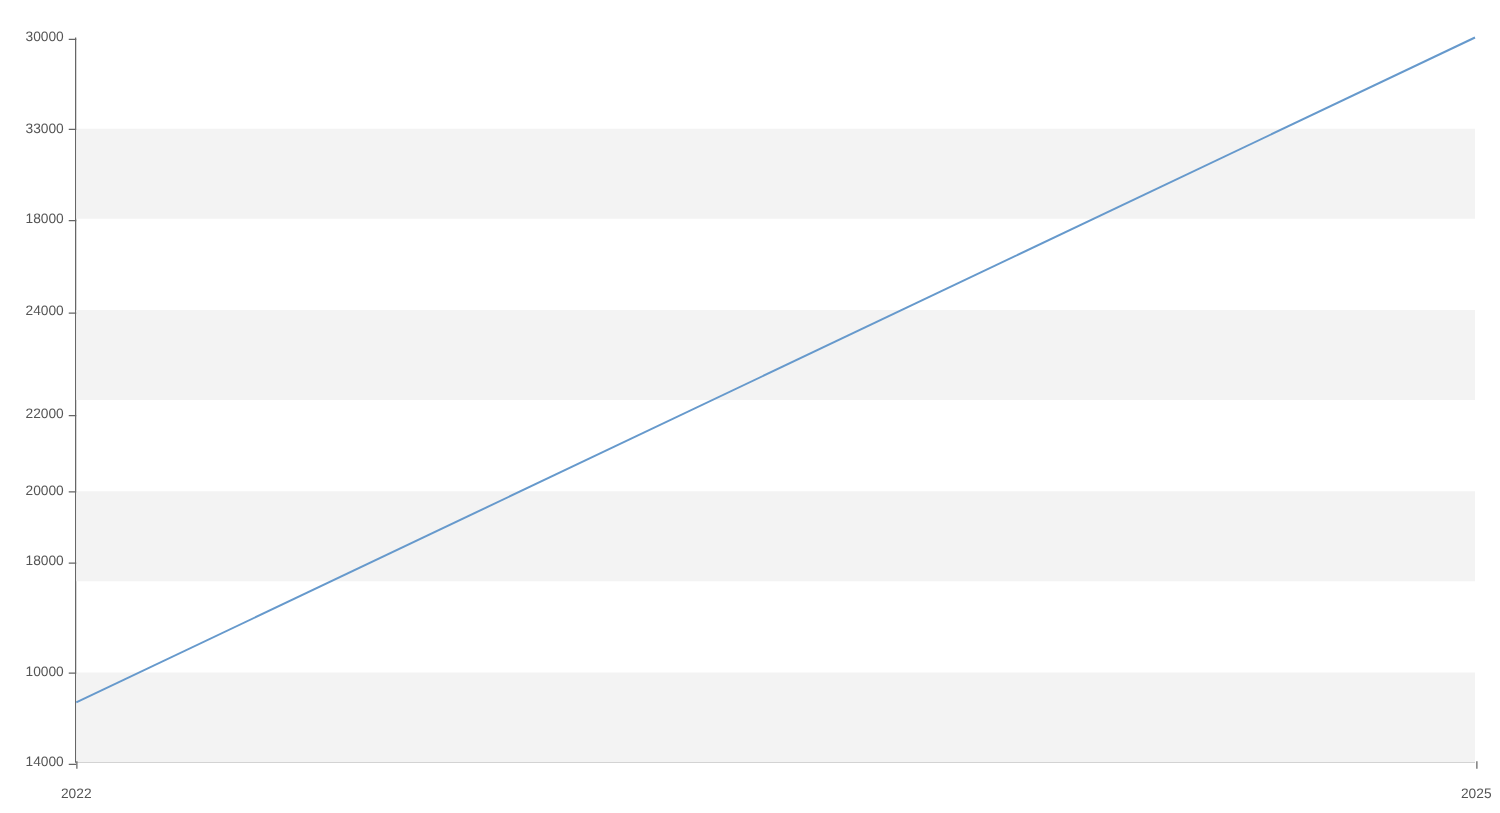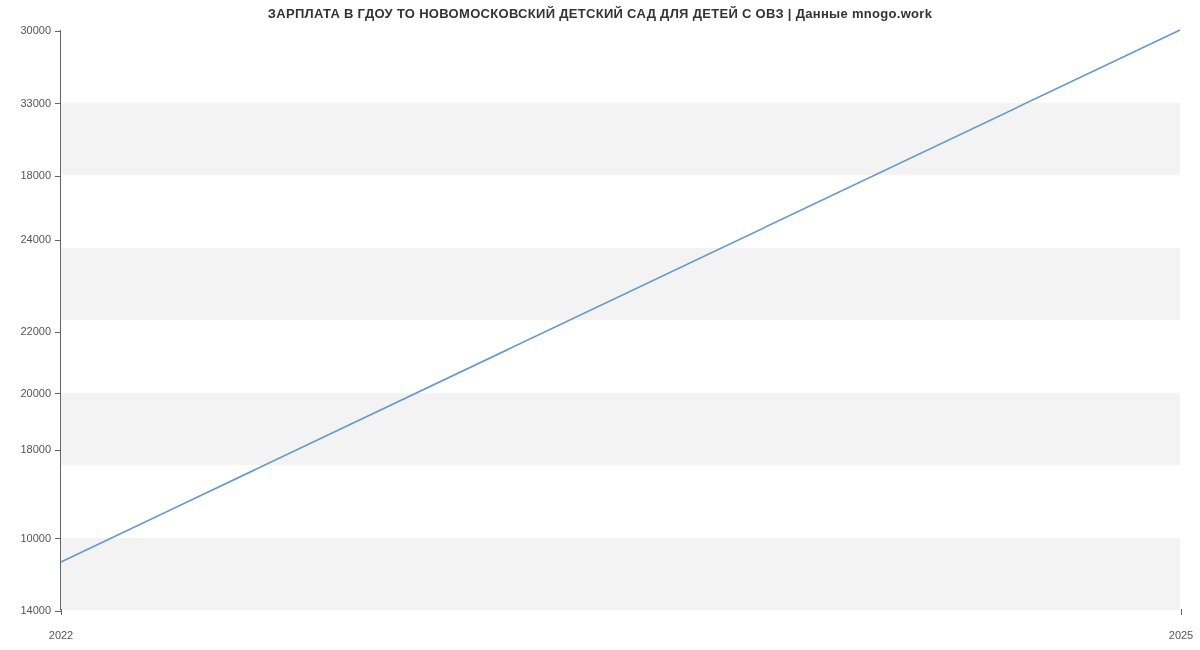--- a/index.html
+++ b/index.html
@@ -89,21 +89,20 @@
     top: 0;
     width: 100%;
     height: 100%;
     overflow: visible;
   }
 </style>
 </head>
 <body>
 
 <div class="chart-wrap">
-  <div class="title">ЗАРПЛАТА В ГДОУ ТО НОВОМОСКОВСКИЙ ДЕТСКИЙ САД ДЛЯ ДЕТЕЙ С ОВЗ | Данные mnogo.work</div>
   <div class="plot" id="plot">
       <div class="band" style="top: 72.5px; height: 72.5px;"></div>
       <div class="band" style="top: 217.5px; height: 72.5px;"></div>
       <div class="band" style="top: 362.5px; height: 72.5px;"></div>
       <div class="band" style="top: 507.5px; height: 72.5px;"></div>
     <svg class="line-layer" id="line-layer" preserveAspectRatio="none" viewBox="0 0 1120 580">
         <path d="M0 532.875 L1120 0" fill="none" stroke="#6699cc" stroke-width="1.6"></path>
       </svg>
   <div class="y-tick" style="top: 580px;">
         <div class="mark"></div>
@@ -118,21 +117,21 @@
         <div class="lbl">18000</div>
       </div>
       <div class="y-tick" style="top: 362.5px;">
         <div class="mark"></div>
         <div class="lbl">20000</div>
       </div>
       <div class="y-tick" style="top: 301px; text-align: center;">
         <div class="mark"></div>
         <div class="lbl">22000</div>
       </div>
-      <div class="y-tick" style="top: 209px;">
+      <div class="y-tick" style="top: 219px;">
         <div class="mark"></div>
         <div class="lbl">24000</div>
       </div>
       <div class="y-tick" style="top: 145px;">
         <div class="mark"></div>
         <div class="lbl">18000</div>
       </div>
       <div class="y-tick" style="top: 72.5px;">
         <div class="mark"></div>
         <div class="lbl">33000</div>

